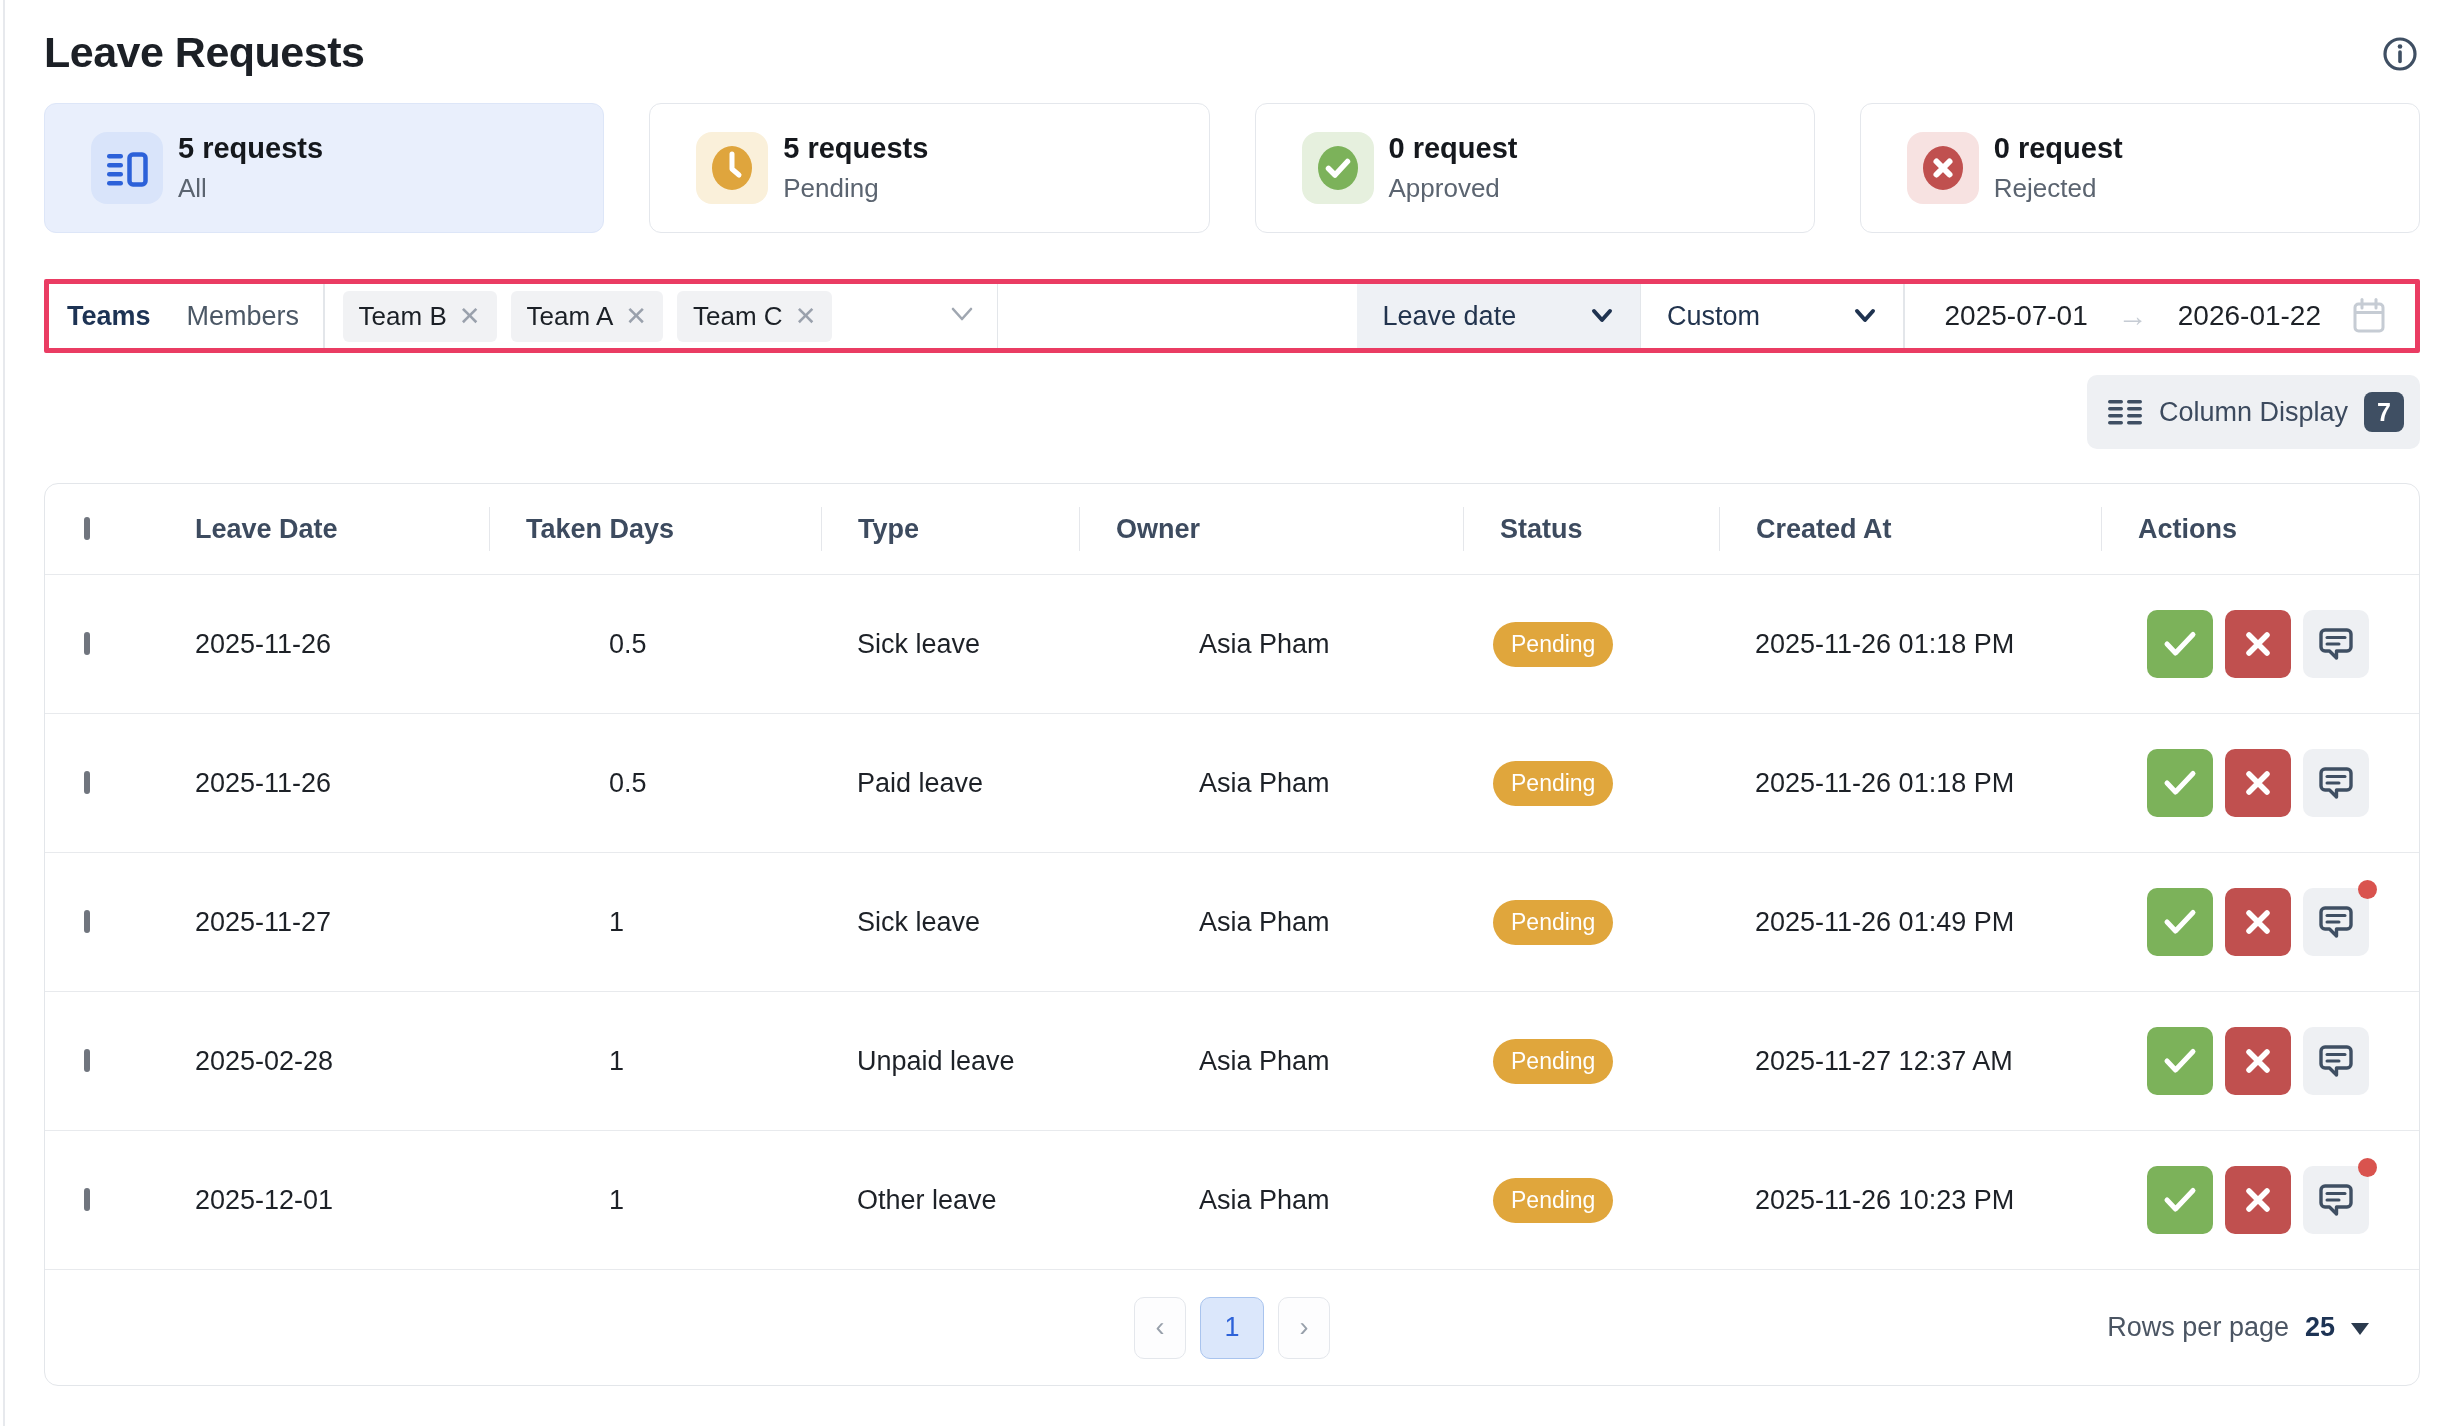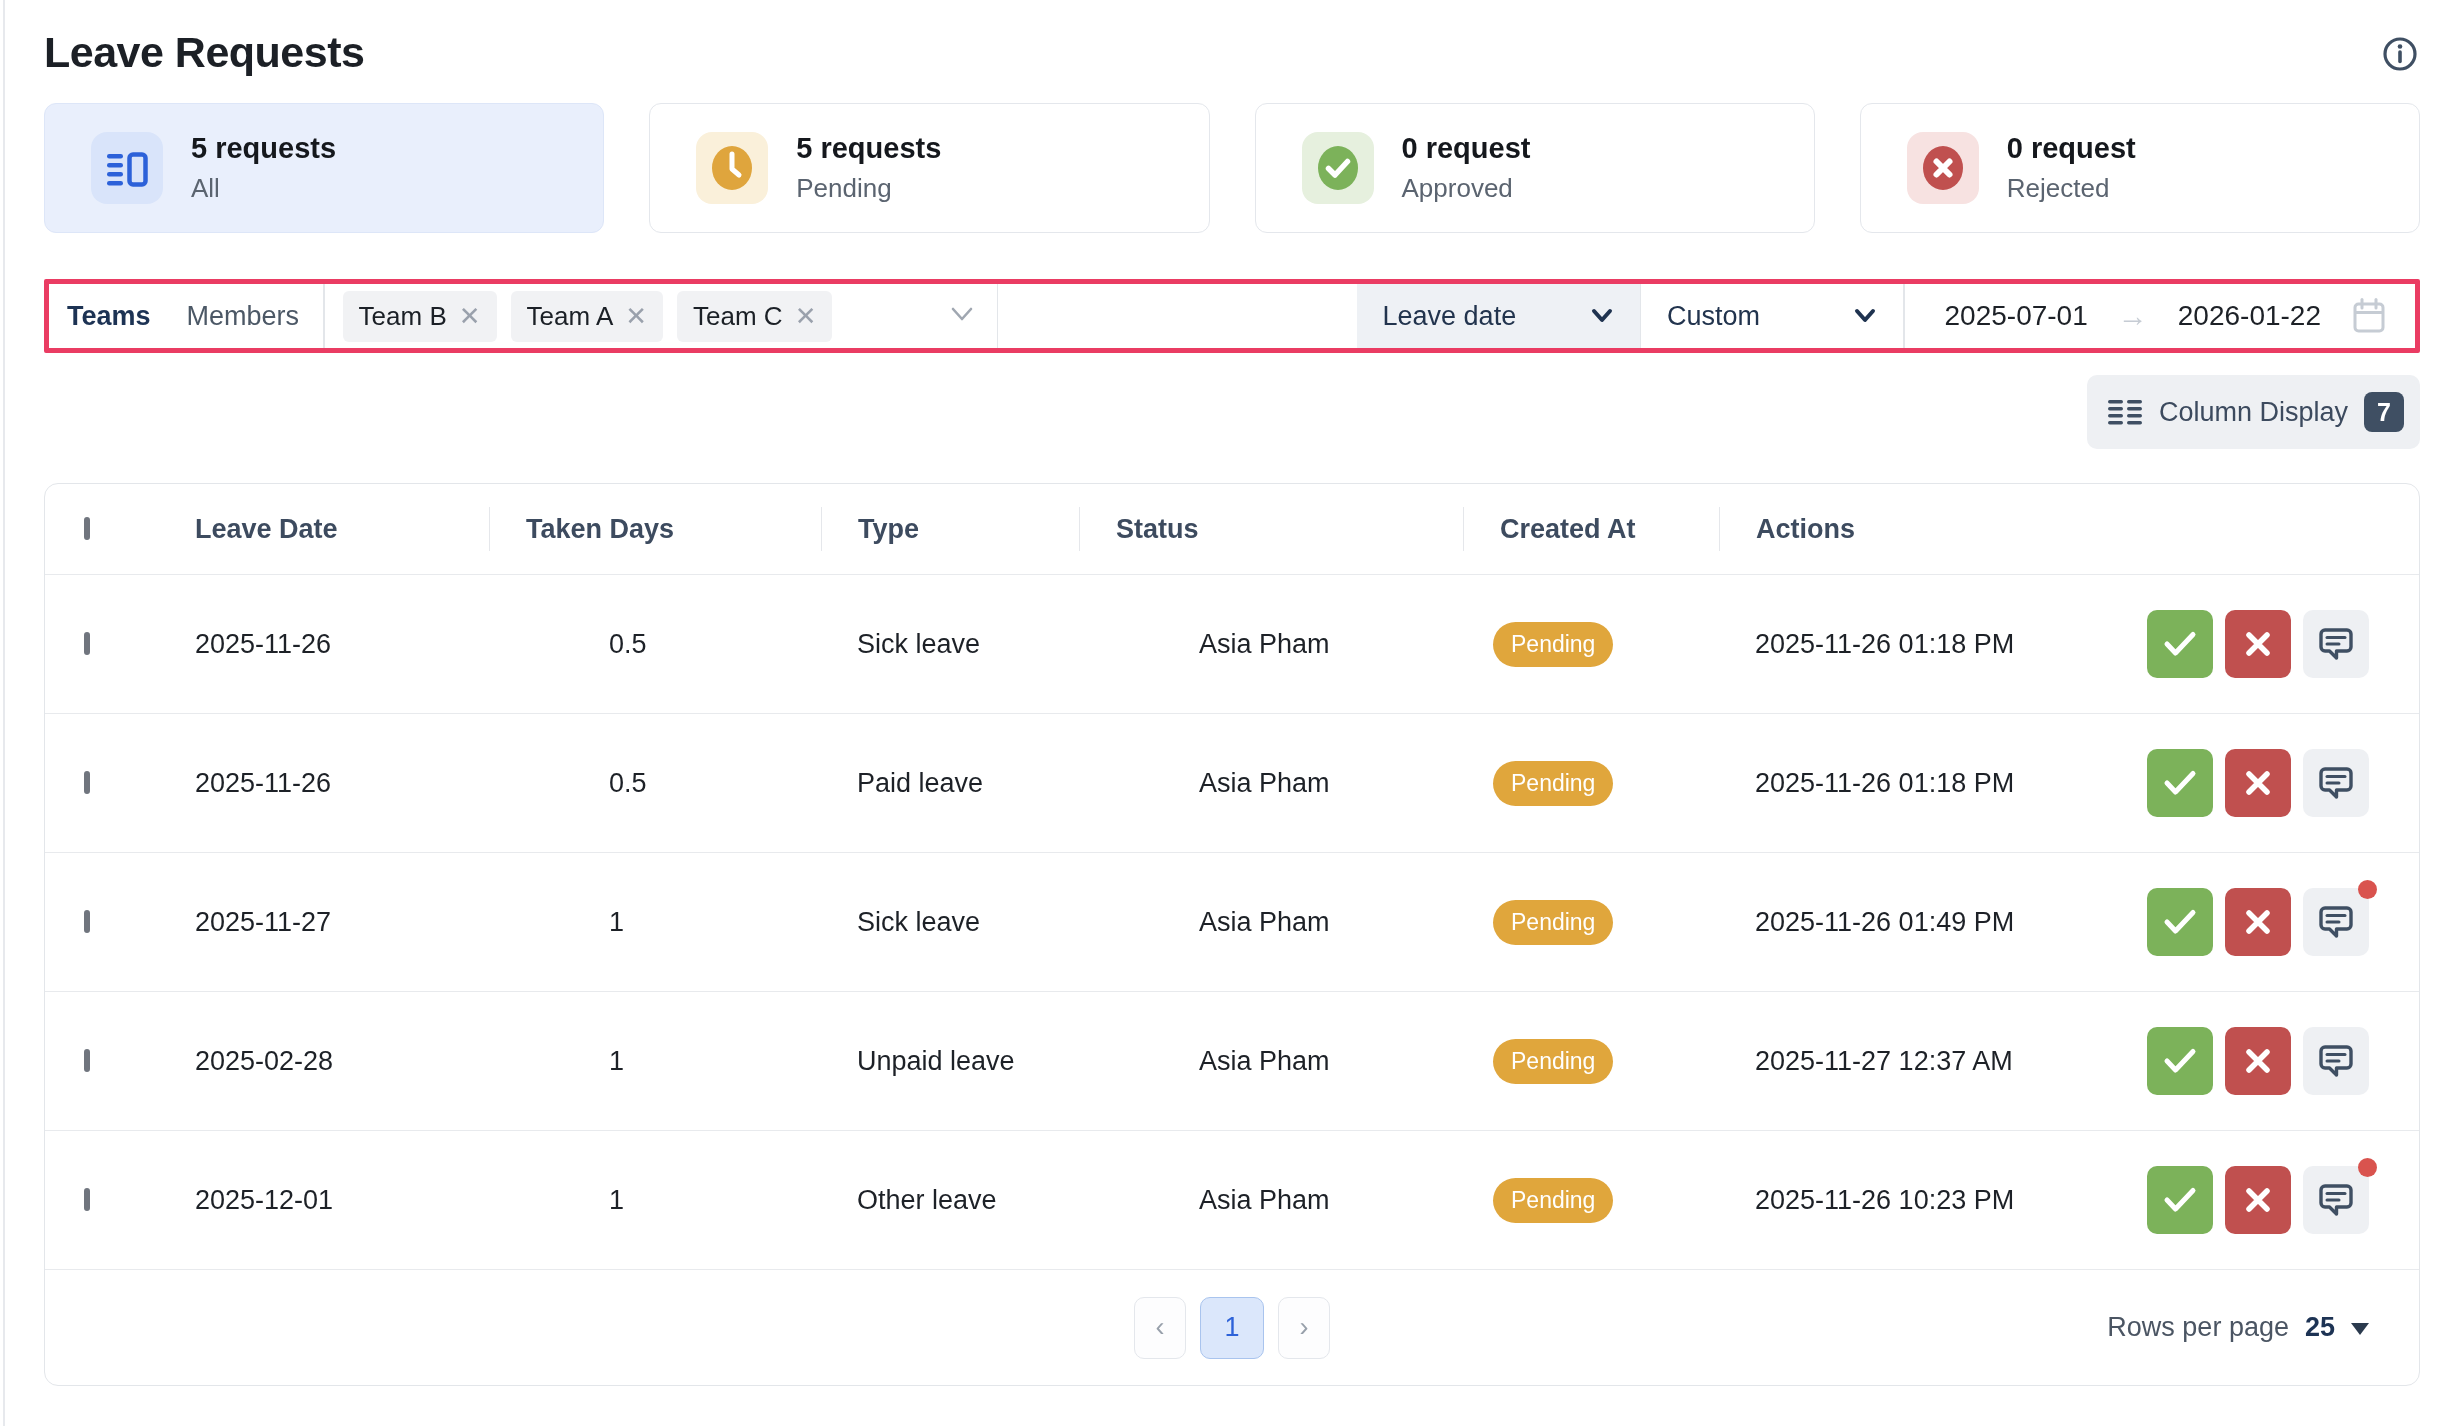--- a/index.html
+++ b/index.html
@@ -8,21 +8,21 @@
   .panel-edge { position:absolute; left:3px; top:0; bottom:0; width:2px; background:#e7e9ed; }
   .content { margin:0 24px 0 44px; padding-top:28px; }
 
   
   .header-row { display:flex; justify-content:space-between; align-items:flex-end; }
   .page-title { font-size:43px; font-weight:700; color:#1c2026; letter-spacing:-0.5px; }
   .info-btn { background:none; border:none; cursor:pointer; margin-top:6px; }
 
   
   .cards { display:grid; grid-template-columns:repeat(4,1fr); gap:45px; margin-top:26px; }
-  .card { height:130px; border:1.5px solid #e4e7ec; border-radius:12px; background:#fff; display:flex; align-items:center; padding-left:46px; gap:28px; cursor:pointer; }
+  .card { height:130px; border:1.5px solid #e4e7ec; border-radius:12px; background:#fff; display:flex; align-items:center; padding-left:46px; gap:15px; cursor:pointer; }
   .card.active { background:#e9effc; border-color:#dde6f8; }
   .card-icon { width:72px; height:72px; border-radius:16px; display:flex; align-items:center; justify-content:center; flex:0 0 auto; }
   .ic-blue  { background:#d9e4fa; }
   .ic-amber { background:#faf0da; }
   .ic-green { background:#e6f0de; }
   .ic-red   { background:#f7e2e1; }
   .card-count { font-size:29px; font-weight:700; color:#15181d; }
   .card-label { font-size:26px; color:#5b6470; margin-top:8px; }
 
   
@@ -236,20 +236,21 @@
         <span class="col-count-badge">7</span>
       </button>
     </div>
 
     <div class="table-card">
       <div class="trow thead">
         <div><span class="checkbox"></span></div>
         <div class="hcell first">Leave Date</div>
         <div class="hcell bord">Taken Days</div>
         <div class="hcell bord">Type</div>
+        <div class="hcell bord">Owner</div>
         <div class="hcell bord">Status</div>
         <div class="hcell bord">Created At</div>
         <div class="hcell bord">Actions</div>
       </div>
 
       <div id="table-body">
         <div class="trow tbody-row">
           <div><span class="checkbox"></span></div>
           <div class="cell date">2025-11-26</div>
           <div class="cell days">0.5</div>

